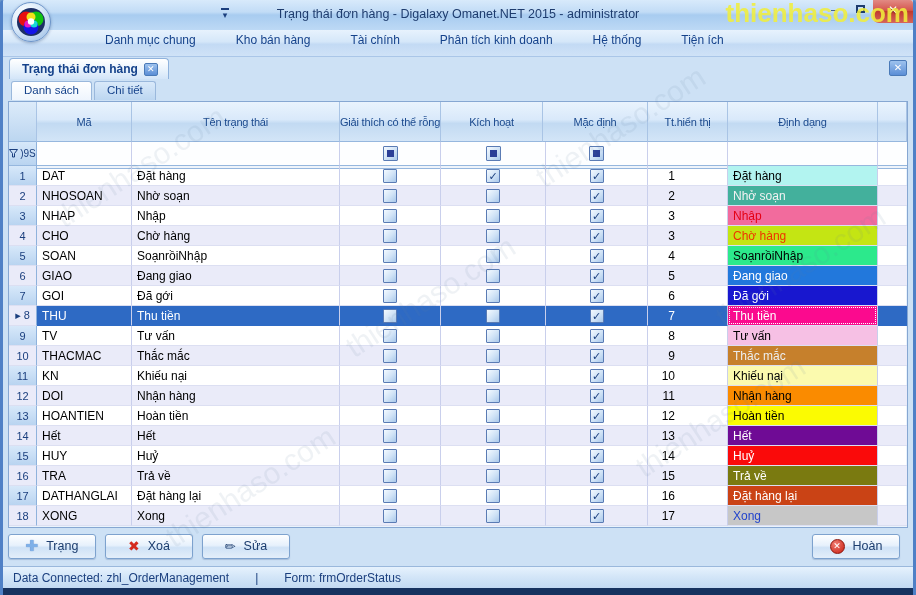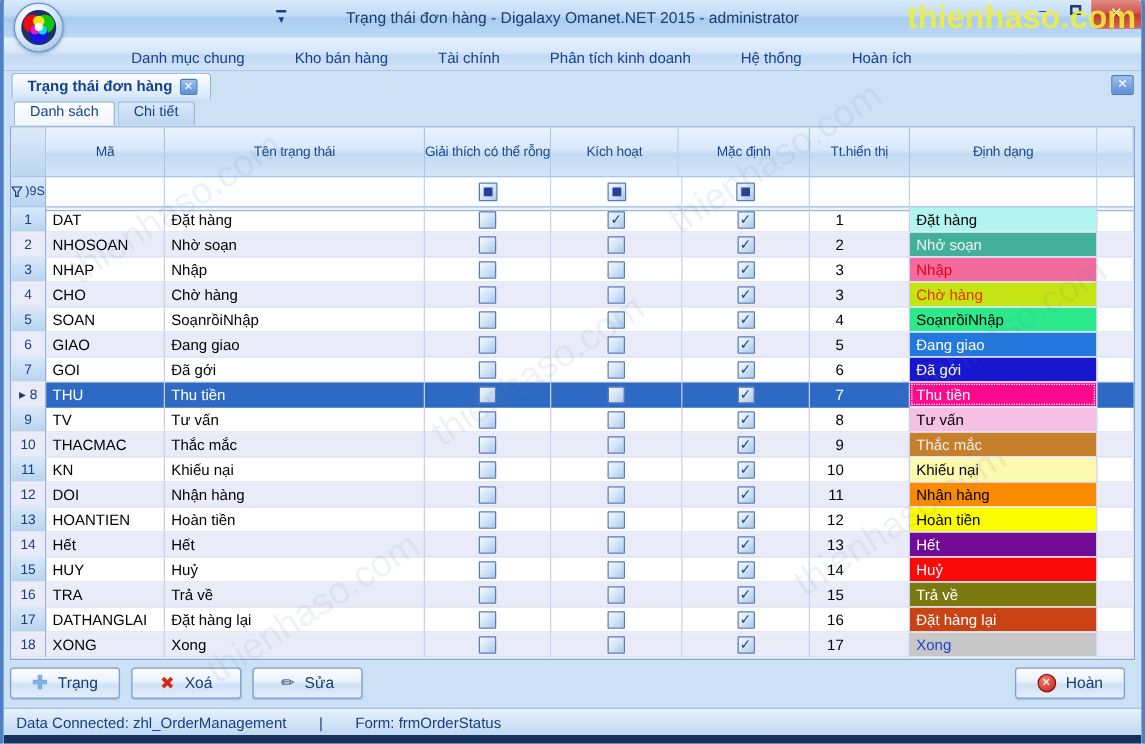--- a/index.html
+++ b/index.html
@@ -26,21 +26,21 @@
   .win-btn.maximize span { display:inline-block; width:9px; height:8px; border:2px solid #1e3c6e; }
   .win-btn.close { width:40px; height:23px; margin-top:0; border-radius:0 3px 0 6px;
     background:linear-gradient(#e28a84 0%, #d4564e 45%, #c03a30 50%, #d6665c 100%);
     color:#fff; font-size:12px; line-height:21px; font-weight:bold; text-shadow:0 1px 1px #7c1810; }
   .watermark-main { position:absolute; right:4px; top:-2px; z-index:6; font-size:26px; font-weight:bold;
     color:rgba(240,238,60,.88); letter-spacing:0; pointer-events:none; }
   .wm-diag { position:absolute; font-size:30px; color:rgba(100,125,155,.10); transform:rotate(-33deg);
     pointer-events:none; z-index:50; white-space:nowrap; }
 
   
-  .menubar { height:27px; flex:none; display:flex; align-items:flex-end; padding-left:84px; gap:4px;
+  .menubar { height:27px; flex:none; display:flex; align-items:flex-start; padding-left:84px; gap:4px;
     background:linear-gradient(#e7f2fd 0%, #d5e7f9 45%, #c3daf4 55%, #cfe2f7 100%);
     border-bottom:1px solid #aac6e8; }
   .menu-item { padding:3px 18px; color:#15428b; white-space:nowrap; border-radius:2px; }
 
   
   .tabstrip { height:22px; flex:none; position:relative; background:#cde1f5; padding-left:6px; display:flex; align-items:flex-end; }
   .doc-tab { display:flex; align-items:center; gap:6px; height:21px; padding:0 10px 0 12px; min-width:160px;
     background:linear-gradient(#ffffff 0%, #e8f2fc 55%, #d3e5f8 100%);
     border:1px solid #8fb2dc; border-bottom:none; border-radius:4px 4px 0 0;
     font-weight:bold; color:#15428b; }
@@ -149,21 +149,21 @@
     </div>
     <div class="watermark-main">thienhaso.com</div>
   </div>
 
   <div class="menubar">
     <div class="menu-item">Danh mục chung</div>
     <div class="menu-item">Kho bán hàng</div>
     <div class="menu-item">Tài chính</div>
     <div class="menu-item">Phân tích kinh doanh</div>
     <div class="menu-item">Hệ thống</div>
-    <div class="menu-item">Hoàn ích</div>
+    <div class="menu-item">Tiện ích</div>
   </div>
 
   <div class="tabstrip">
     <div class="doc-tab">
       <span>Trạng thái đơn hàng</span>
       <span class="tab-close-box">✕</span>
     </div>
     <div class="panel-close">✕</div>
   </div>
 

